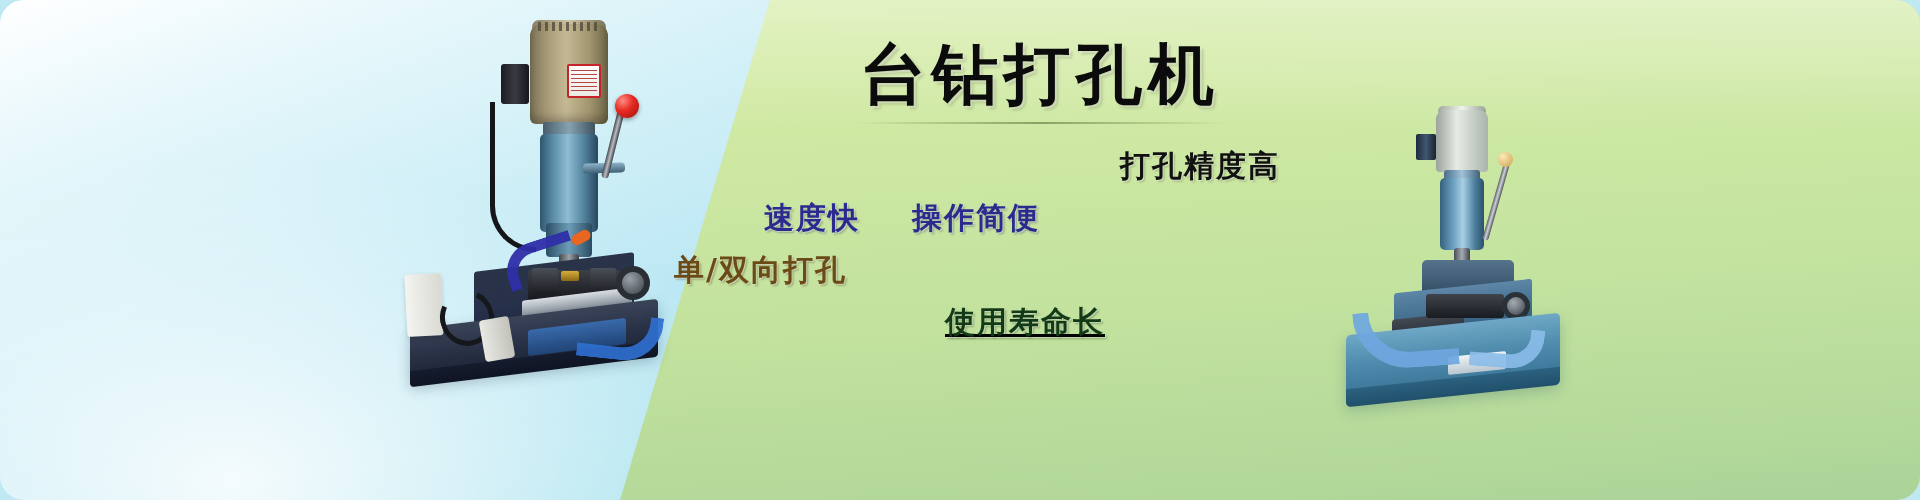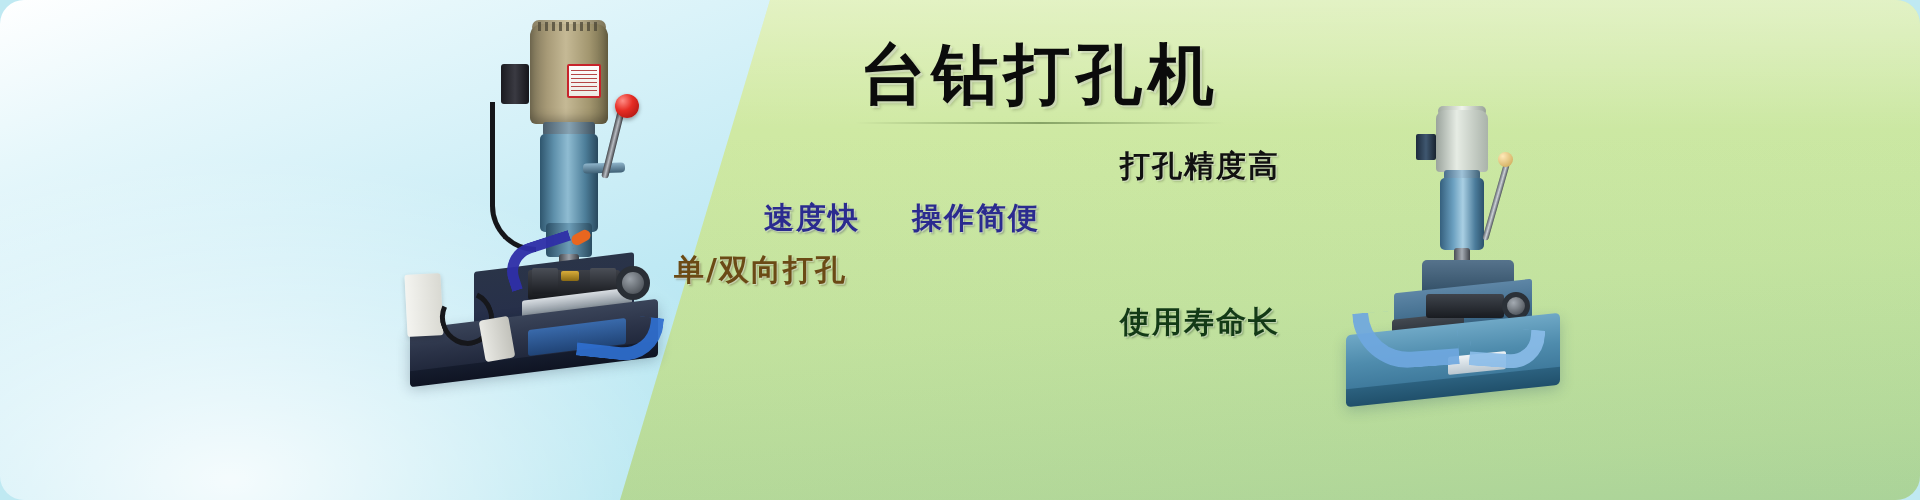--- a/index.html
+++ b/index.html
@@ -82,21 +82,21 @@
   .f-item {
     font-family:"DejaVu Serif", serif;
     font-weight:700;
     font-size:30px;
     letter-spacing:2px;
     line-height:1;
   }
   .r1 { justify-content:flex-end; padding-left:28px; gap:48px; }
   .r2 { justify-content:flex-start; padding-left:104px; gap:52px; }
   .r3 { justify-content:flex-start; padding-left:14px; gap:31px; }
-  .r4 { justify-content:flex-end; padding-left:110px; }
+  .r4 { justify-content:center; padding-left:110px;text-decoration:underline; }
 
   .c-black { color:#111111; text-shadow:1px 1px 0 rgba(255,255,255,.45), 2px 2px 2px rgba(70,80,50,.28); }
   .c-orange{ color:#cc7a10; text-shadow:1px 1px 0 rgba(255,255,255,.40), 2px 2px 2px rgba(90,60,10,.30); }
   .c-navy  { color:#2b2b8f; text-shadow:1px 1px 0 rgba(255,255,255,.40), 2px 2px 2px rgba(30,30,80,.30); }
   .c-brown { color:#6b4a15; text-shadow:1px 1px 0 rgba(255,255,255,.40), 2px 2px 2px rgba(60,40,10,.30); }
   .c-teal  { color:#0d6e63; text-shadow:1px 1px 0 rgba(255,255,255,.40), 2px 2px 2px rgba(10,60,55,.30); }
   .c-green { color:#133a16; text-shadow:1px 1px 0 rgba(255,255,255,.40), 2px 2px 2px rgba(20,50,20,.30); }
 
   
   .machine-left {

